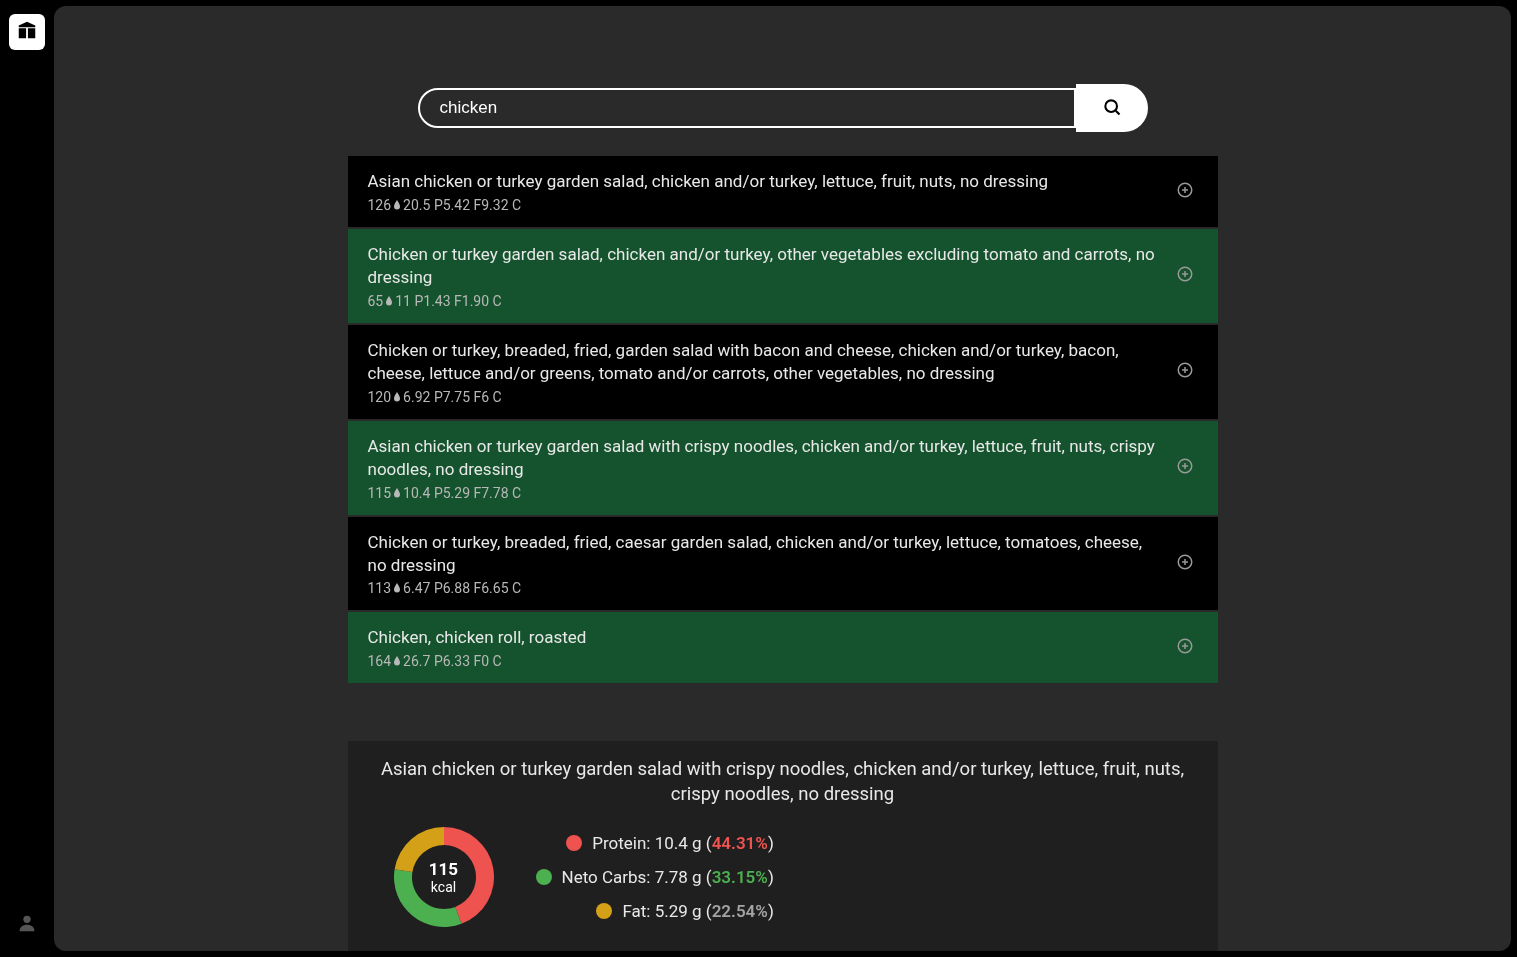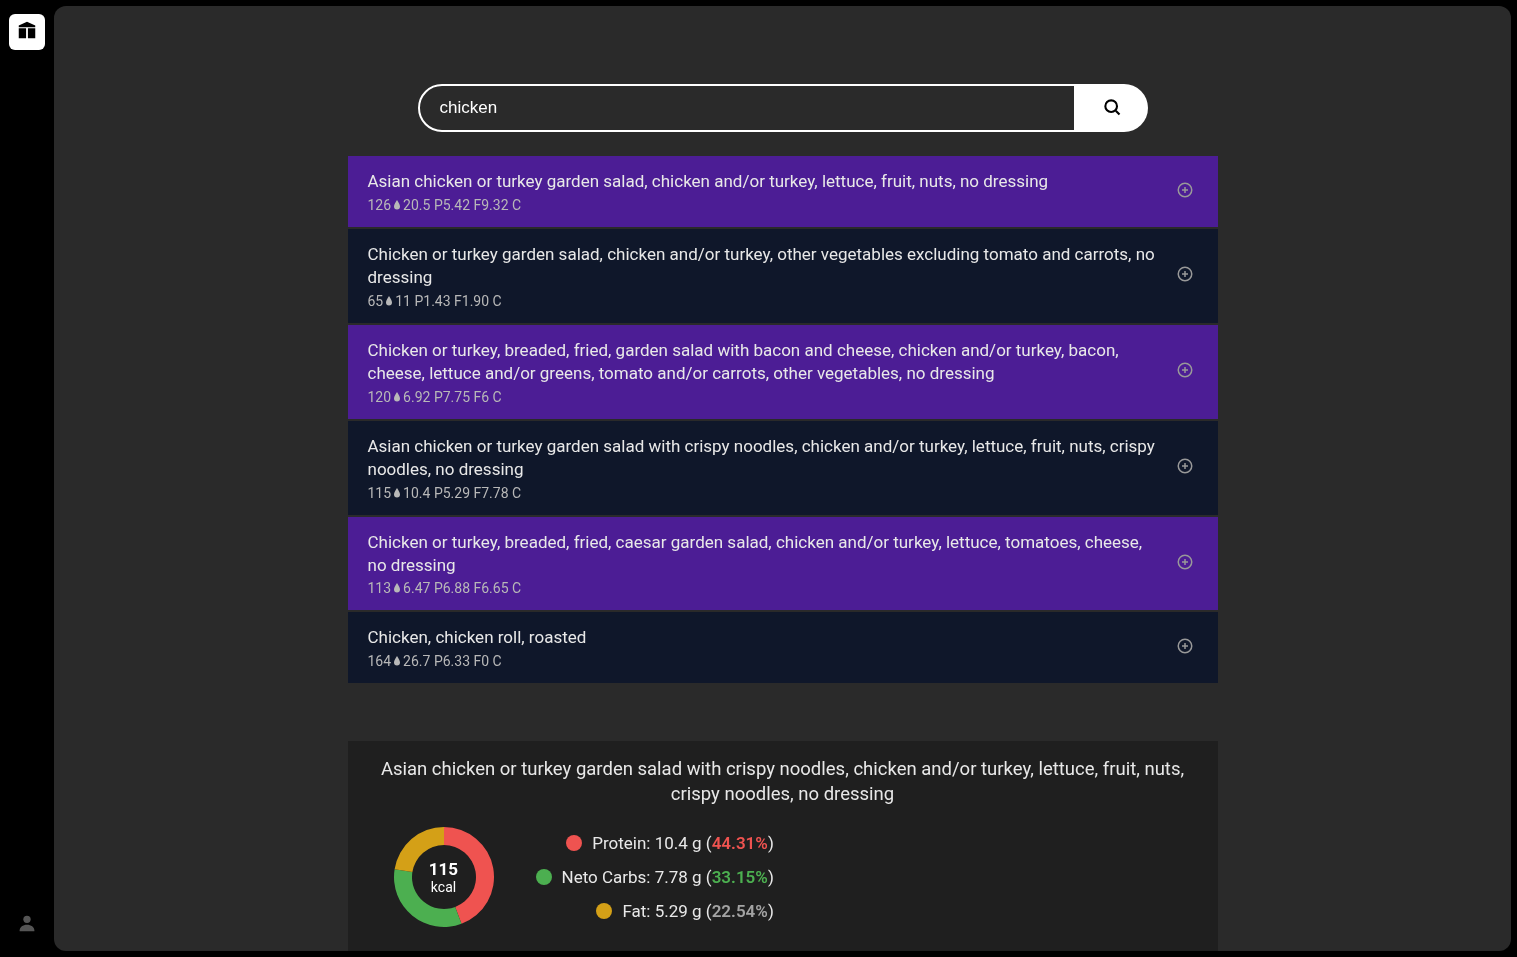--- a/index.html
+++ b/index.html
@@ -62,21 +62,21 @@
     flex-direction: column;
     padding-top: 78px;
   }
   .search-row {
     display: flex;
     align-items: center;
     padding: 0 70px 24px 70px;
   }
   .search-input {
     flex: 1;
-    height: 48px;
+    height: 40px;
     background: transparent;
     border: 2px solid #fff;
     border-radius: 26px 0 0 26px;
     outline: none;
     color: #fff;
     font-size: 17px;
     padding: 0 20px;
   }
   .search-btn {
     width: 72px;
@@ -90,28 +90,28 @@
     cursor: pointer;
     color: #000;
   }
   .results {
     flex: 1;
     overflow-y: auto;
   }
   .results::-webkit-scrollbar { width: 8px; }
   .results::-webkit-scrollbar-thumb { background: #555; border-radius: 4px; }
   .result-row {
-    background: #4c1d95;
+    background: #000000;
     margin-bottom: 2px;
     padding: 14px 20px;
     display: flex;
     align-items: center;
     gap: 12px;
   }
-  .result-row.alt { background: #0f172a; }
+  .result-row.alt { background: #14532d; }
   .result-main { flex: 1; }
   .result-title {
     font-size: 17px;
     color: #e8e8e8;
     margin-bottom: 4px;
     line-height: 1.35;
   }
   .result-macros {
     font-size: 14px;
     color: #b8b8b8;

